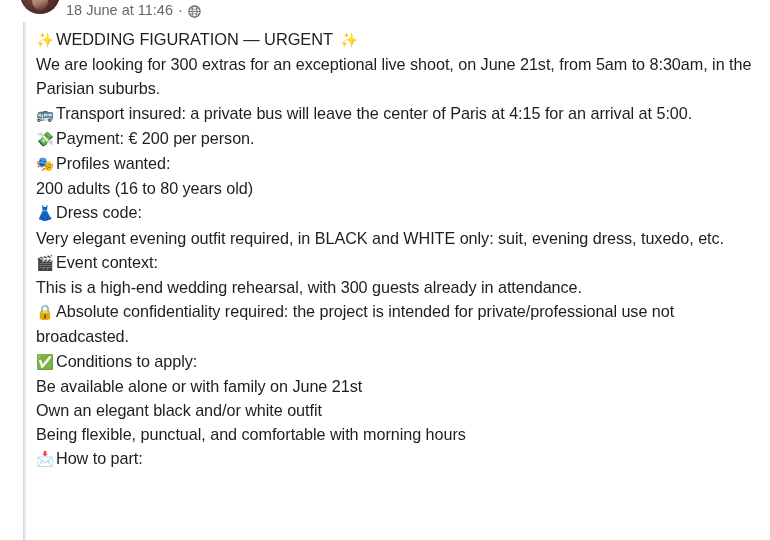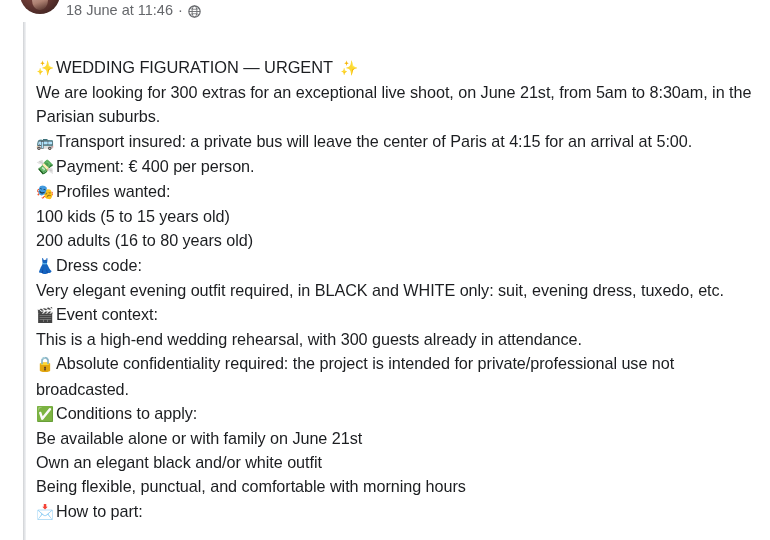--- a/index.html
+++ b/index.html
@@ -116,21 +116,20 @@
 
   .line .em {
     font-style: normal;
     font-family: "DejaVu Sans", sans-serif;
     font-size: 14.5px;
     padding-right: 2px;
   }
 
   .line.title {
     font-size: 16.4px;
-    margin-top: 28px;
   }
 </style>
 </head>
 <body>
 
 <div id="screen">
 
   <div class="post-header">
     <div class="avatar"></div>
     <div class="meta-line">
@@ -147,23 +146,22 @@
       </span>
     </div>
   </div>
 
   <div class="left-rule"></div>
 
   <div class="post-body">
       <div class="line title"><span class="em">✨</span><span>WEDDING FIGURATION — URGENT</span><span class="em" style="padding-left: 3px; padding-right: 0px;"> ✨</span></div>
       <div class="line"><span>We are looking for 300 extras for an exceptional live shoot, on June 21st, from 5am to 8:30am, in the Parisian suburbs.</span></div>
       <div class="line"><span class="em">🚌</span><span>Transport insured: a private bus will leave the center of Paris at 4:15 for an arrival at 5:00.</span></div>
-      <div class="line"><span class="em">💸</span><span>Payment: € 400 per person.</span></div>
+      <div class="line"><span class="em">💸</span><span>Payment: € 200 per person.</span></div>
       <div class="line"><span class="em">🎭</span><span>Profiles wanted:</span></div>
-      <div class="line"><span>100 kids (5 to 15 years old)</span></div>
       <div class="line"><span>200 adults (16 to 80 years old)</span></div>
       <div class="line"><span class="em">👗</span><span>Dress code:</span></div>
       <div class="line"><span>Very elegant evening outfit required, in BLACK and WHITE only: suit, evening dress, tuxedo, etc.</span></div>
       <div class="line"><span class="em">🎬</span><span>Event context:</span></div>
       <div class="line"><span>This is a high-end wedding rehearsal, with 300 guests already in attendance.</span></div>
       <div class="line"><span class="em">🔒</span><span>Absolute confidentiality required: the project is intended for private/professional use not broadcasted.</span></div>
       <div class="line"><span class="em">✅</span><span>Conditions to apply:</span></div>
       <div class="line"><span>Be available alone or with family on June 21st</span></div>
       <div class="line"><span>Own an elegant black and/or white outfit</span></div>
       <div class="line"><span>Being flexible, punctual, and comfortable with morning hours</span></div>

